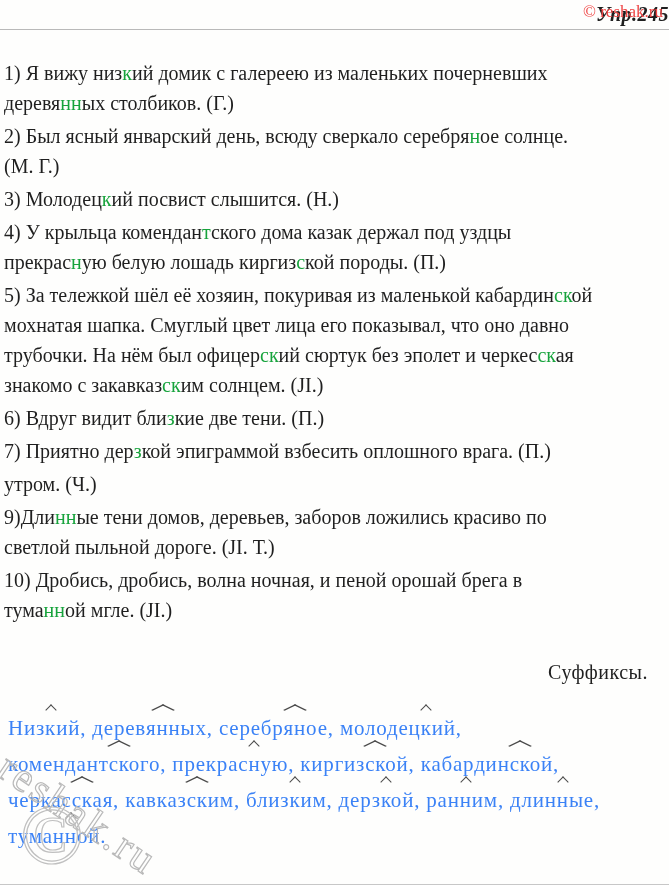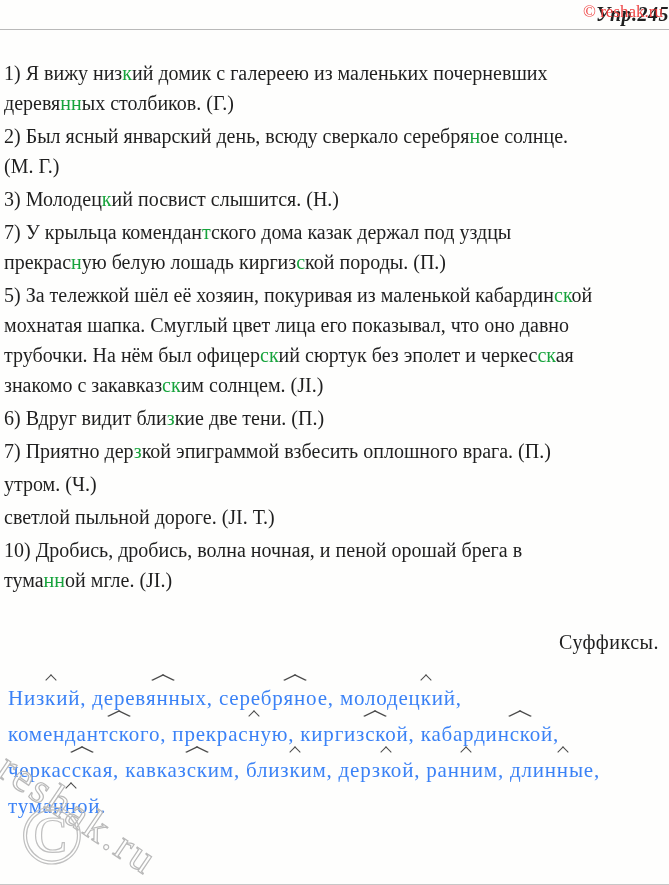--- a/index.html
+++ b/index.html
@@ -12,21 +12,21 @@
   .ex-title{
     position:absolute;left:0;right:0;top:3px;text-align:right;
     font-size:20px;font-weight:bold;font-style:italic;letter-spacing:.5px;
   }
   .copyright{
     position:absolute;right:6px;top:2px;font-size:17px;color:#ef4444;
   }
   .header-rule{
     border:none;border-top:1px solid #b9b9b9;margin:0;
   }
-  .body-text{padding:28px 10px 0 4px;}
+  .body-text{padding:28px 21px 0 4px;}
   .sentence{margin:0 0 3px 0;}
   .line{
     font-size:20px;line-height:30px;white-space:nowrap;
   }
   .g{color:#17A33C;}
   .suffix-section{margin-top:36px;}
   .suffix-title{
     text-align:right;font-size:20px;font-weight:normal;letter-spacing:.5px;
     margin:0 0 26px 0;
   }
@@ -75,39 +75,40 @@
         <div class="line"><span>деревя</span><span class="g">нн</span><span>ых столбиков. (Г.)</span></div>
       </div>
       <div class="sentence">
         <div class="line"><span>2) Был ясный январский день, всюду сверкало серебря</span><span class="g">н</span><span>ое солнце.</span></div>
         <div class="line"><span>(М. Г.)</span></div>
       </div>
       <div class="sentence">
         <div class="line"><span>3) Молодец</span><span class="g">к</span><span>ий посвист слышится. (Н.)</span></div>
       </div>
       <div class="sentence">
-        <div class="line"><span>7) У крыльца комендан</span><span class="g">т</span><span>ского дома казак держал под уздцы</span></div>
+        <div class="line"><span>4) У крыльца комендан</span><span class="g">т</span><span>ского дома казак держал под уздцы</span></div>
         <div class="line"><span>прекрас</span><span class="g">н</span><span>ую белую лошадь киргиз</span><span class="g">с</span><span>кой породы. (П.)</span></div>
       </div>
       <div class="sentence">
         <div class="line"><span>5) За тележкой шёл её хозяин, покуривая из маленькой кабардин</span><span class="g">ск</span><span>ой</span></div>
         <div class="line"><span>мохнатая шапка. Смуглый цвет лица его показывал, что оно давно</span></div>
         <div class="line"><span>трубочки. На нём был офицер</span><span class="g">ск</span><span>ий сюртук без эполет и черкес</span><span class="g">ск</span><span>ая</span></div>
         <div class="line"><span>знакомо с закавказ</span><span class="g">ск</span><span>им солнцем. (JI.)</span></div>
       </div>
       <div class="sentence">
         <div class="line"><span>6) Вдруг видит бли</span><span class="g">з</span><span>кие две тени. (П.)</span></div>
       </div>
       <div class="sentence">
         <div class="line"><span>7) Приятно дер</span><span class="g">з</span><span>кой эпиграммой взбесить оплошного врага. (П.)</span></div>
       </div>
       <div class="sentence">
         <div class="line"><span>утром. (Ч.)</span></div>
       </div>
       <div class="sentence">
+        <div class="line"><span>9)Дли</span><span class="g">нн</span><span>ые тени домов, деревьев, заборов ложились красиво по</span></div>
         <div class="line"><span>светлой пыльной дороге. (JI. Т.)</span></div>
       </div>
       <div class="sentence">
         <div class="line"><span>10) Дробись, дробись, волна ночная, и пеной орошай брега в</span></div>
         <div class="line"><span>тума</span><span class="g">нн</span><span>ой мгле. (JI.)</span></div>
       </div>
     </div>
 
   <div class="suffix-section">
     <div class="suffix-title">Суффиксы.</div>

